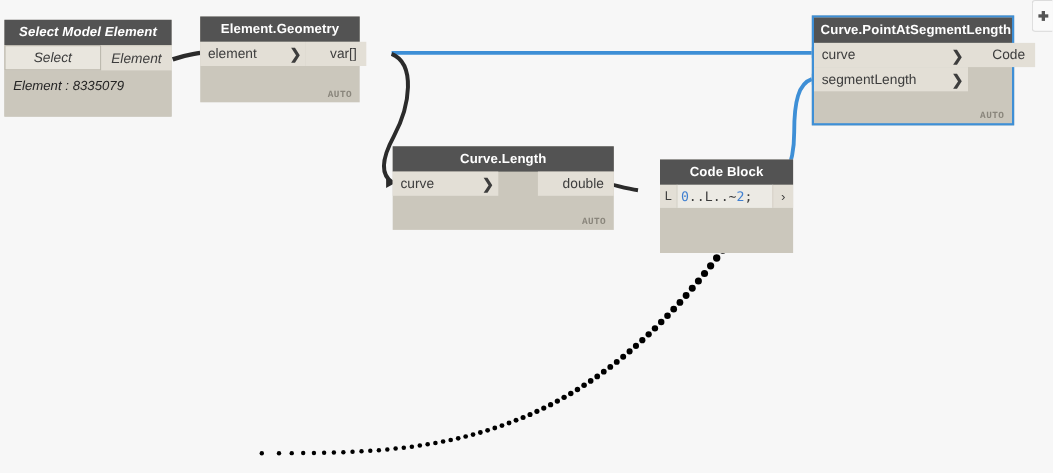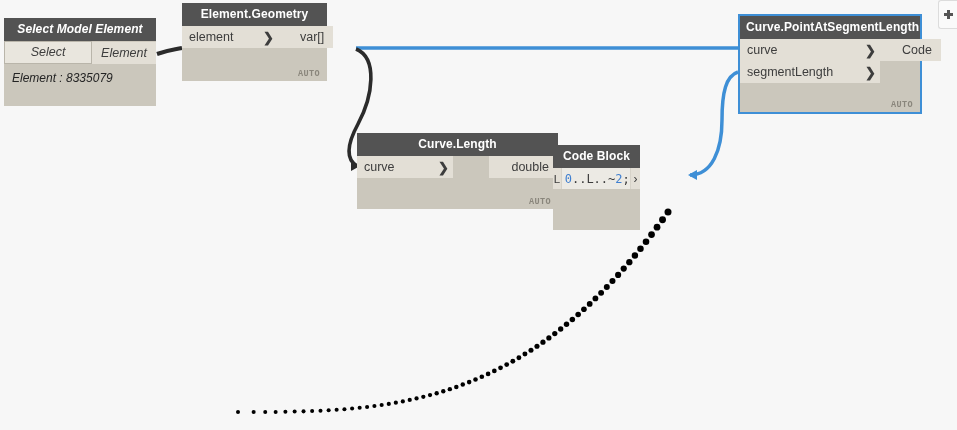--- a/index.html
+++ b/index.html
@@ -58,29 +58,29 @@
     border-top:1px solid #cfcabf;
   }
   #node-select .value{
     font-size:12px;color:#242424;
     padding:7px 24px 6px 8px;
     background:#cbc7bc;
     height:42px;box-sizing:border-box;
   }
 
   
-  #node-geometry{left:182px;top:3px;width:145px;}
+  #node-geometry{left:182px;top:15px;width:145px;}
   #node-geometry .node-body{height:55px;}
 
   
   #node-length{left:357px;top:133px;width:201px;}
   #node-length .node-body{height:53px;}
 
   
-  #node-code{left:553px;top:145px;width:87px;}
+  #node-code{left:600px;top:145px;width:121px;}
   #node-code .node-body{height:62px;}
   .cb-row{display:flex;align-items:stretch;}
   .cb-lab{
     width:15px;background:#e3dfd6;font-size:11.5px;color:#3d3d3d;
     display:flex;align-items:center;justify-content:center;height:21px;
     box-sizing:border-box;
   }
   .cb-code{
     flex:1;background:#eceae4;height:21px;display:flex;align-items:center;
     font-family:"DejaVu Sans Mono", monospace;font-size:12px;

